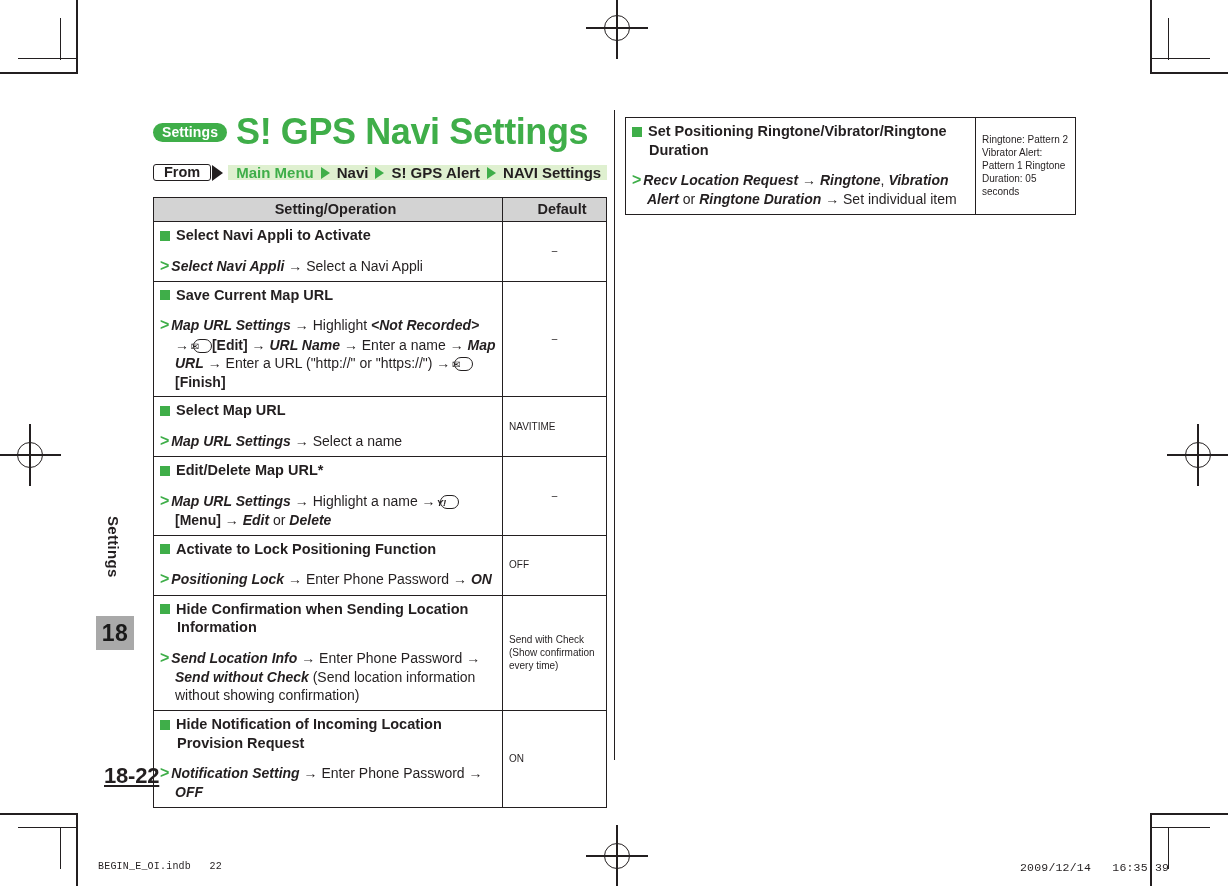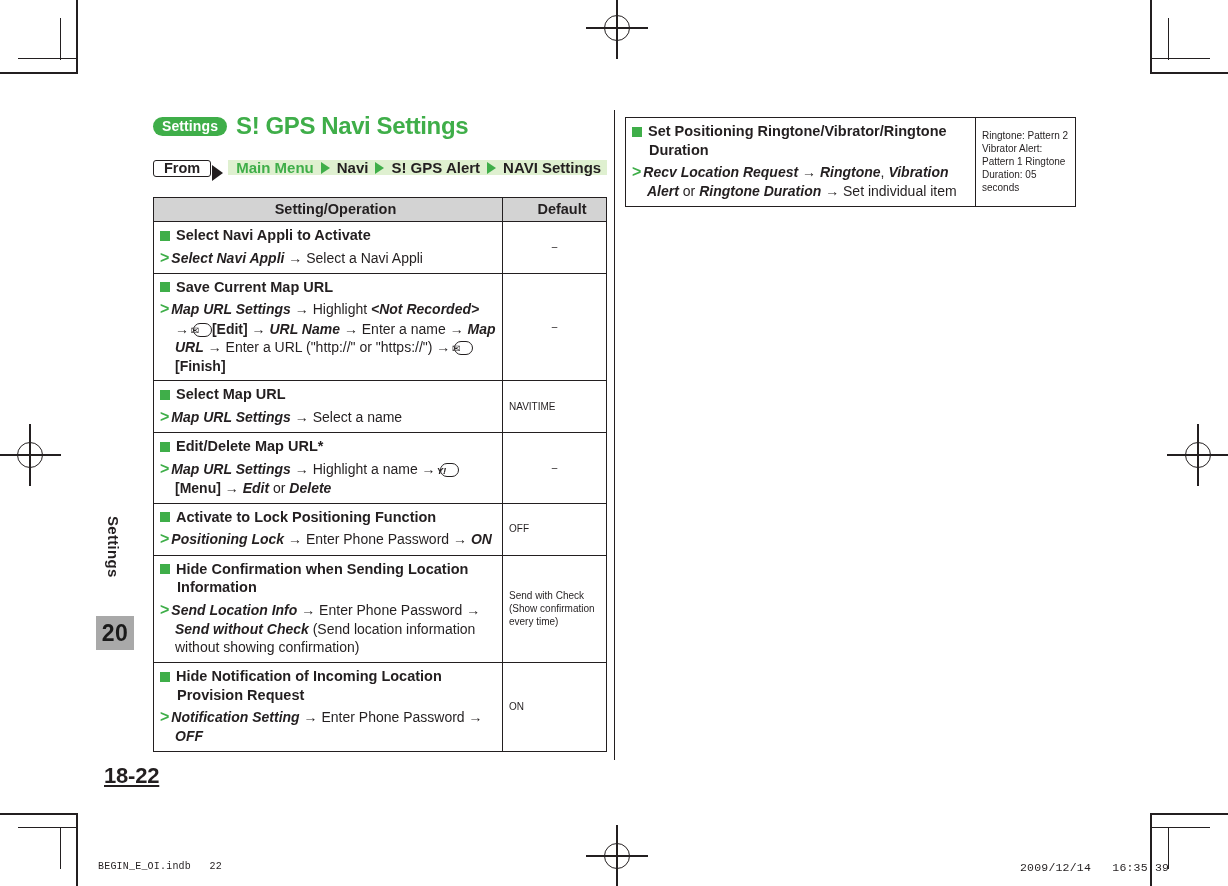--- a/index.html
+++ b/index.html
@@ -91,34 +91,34 @@
     background: #3fae49;
     color: #ffffff;
     font-size: 14px;
     font-weight: bold;
     padding: 2px 9px 3px 9px;
     border-radius: 11px;
     letter-spacing: 0.1px;
     line-height: 1;
   }
   .title-text {
-    font-size: 24px;
+    font-size: 36px;
     font-weight: bold;
     color: #3fae49;
     letter-spacing: -0.4px;
     line-height: 1;
   }
 
   
   .from-row {
     position: absolute;
     left: 153px;
     top: 160px;
     display: flex;
-    align-items: flex-start;
+    align-items: center;
     height: 25px;
   }
   .from-chip {
     border: 1.6px solid #231f20;
     border-radius: 3px;
     padding: 0 10px;
     font-size: 14.5px;
     font-weight: bold;
     display: flex;
     align-items: center;
@@ -201,21 +201,21 @@
   }
   .sq {
     display: inline-block;
     width: 10px; height: 10px;
     background: #3fae49;
     margin-right: 6px;
     vertical-align: -0.5px;
   }
   .op-line {
     display: block;
-    margin-top: 2px;
+    margin-top: 10px;
     font-size: 14px;
     line-height: 1.33;
     text-indent: -15px;
     padding-left: 15px;
   }
   .gt {
     color: #3fae49;
     font-weight: bold;
     font-size: 16px;
     margin-right: 2px;
@@ -333,21 +333,21 @@
       <span class="h"></span>
       <span class="v"></span>
     </div>
 </div>
 
 <div id="page">
 
   <div class="divider-v"></div>
 
   <div class="side-label">Settings</div>
-  <div class="side-num">20</div>
+  <div class="side-num">18</div>
 
   <div class="title-row">
     <span class="badge">Settings</span>
     <span class="title-text">S! GPS Navi Settings</span>
   </div>
 
   <div class="from-row">
     <span class="from-chip">From</span>
     <span class="from-arrow"></span>
     <span class="crumbbar" id="crumbbar">

